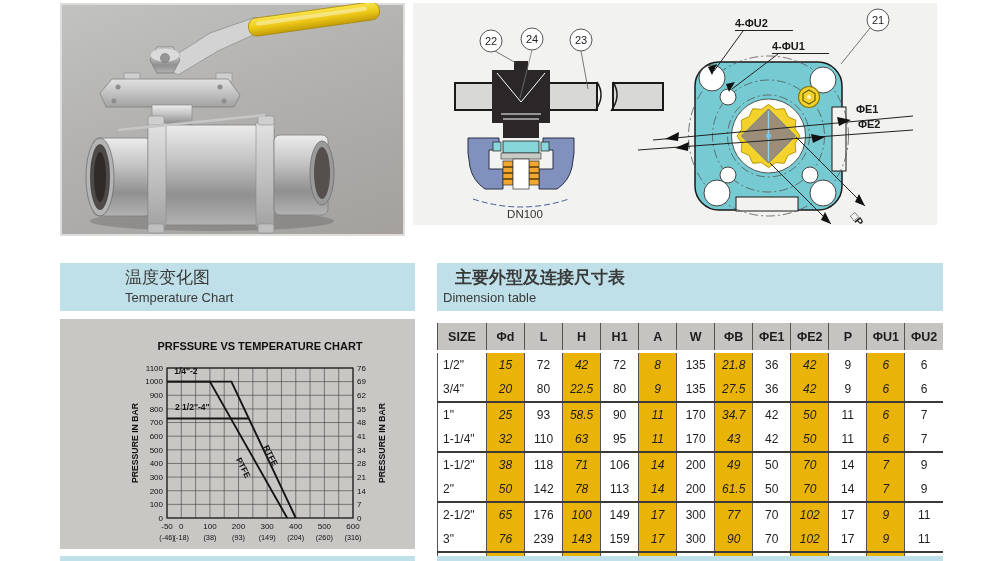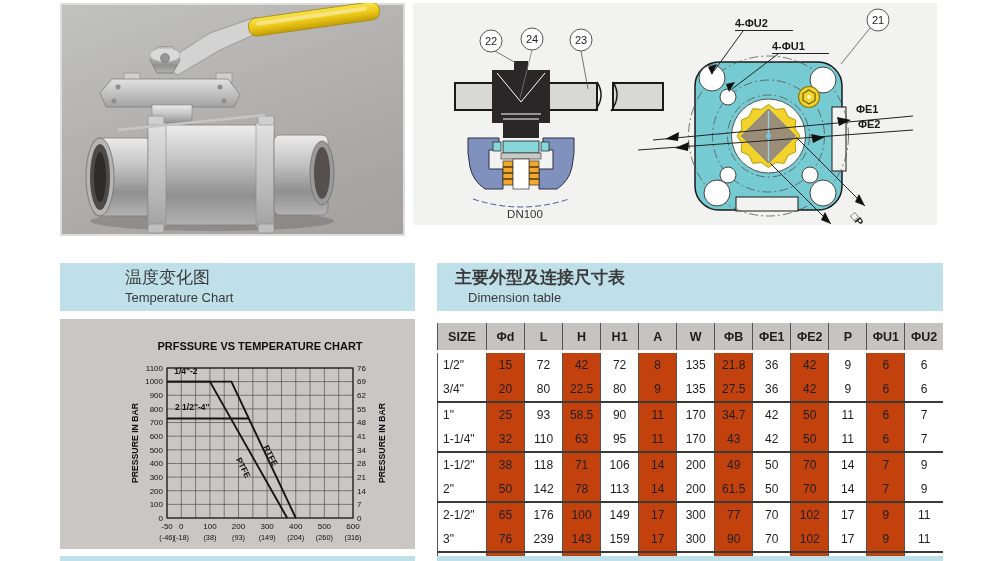--- a/index.html
+++ b/index.html
@@ -9,32 +9,32 @@
   #photo-panel{left:60px;top:3px;width:345px;height:233px;background:linear-gradient(160deg,#c2c2c0 0%,#b2b1af 45%,#a3a09d 100%);box-shadow:inset 0 0 0 2px #dedddb;}
   
   #diagram-panel{left:413px;top:3px;width:524px;height:222px;background:#f2f2f0;}
   
   .sec-header{height:48px;background:#bfe0e8;color:#3a3a3a;}
   #hdr-left{left:60px;top:263px;width:355px;}
   #hdr-left .zh{padding:4px 8px 0 65px;}
   #hdr-left .en{padding-left:65px;}
   #hdr-right{left:437px;top:263px;width:506px;}
   #hdr-right .zh{padding:4px 0 0 18px;font-weight:bold;}
-  #hdr-right .en{padding-left:31px;}
+  #hdr-right .en{padding-left:6px;}
   .zh{font-size:17px;font-weight:500;line-height:22px;}
   .en{font-size:13px;line-height:18px;}
   
   #chart-panel{left:60px;top:319px;width:355px;height:230px;background:#c9c7c4;}
   
   #table-wrap{left:437px;top:323px;width:506px;}
   #dim-table{border-collapse:collapse;table-layout:fixed;width:506px;color:#1e1e1e;}
   #dim-table th{background:#c6c4c1;font-weight:bold;font-size:12.5px;height:25px;border-left:1px solid #55534f;border-bottom:3px solid #ffffff;font-family:"Liberation Sans",sans-serif;text-align:center;}
   #dim-table th:first-child{width:46px;}
   #dim-table td{height:22px;font-size:12px;text-align:center;border-left:1px solid #55534f;}
-  #dim-table td.sh{background:#c2410c;}
+  #dim-table td.sh{background:#eab308;font-style:italic;}
   #dim-table td.size{text-align:left;padding-left:5px;background:#ffffff;}
   #dim-table tbody tr.gs td, #dim-table tbody tr:first-child td{border-top:2px solid #3a3a37;}
   #dim-table tbody tr:last-child td{border-bottom:2px solid #3a3a37;}
   
   .strip{top:556px;height:5px;background:#bfe0e8;}
   #strip-left{left:60px;width:355px;}
   #strip-right{left:437px;width:506px;}
   svg text{font-family:"Liberation Sans",sans-serif;}
 </style>
 </head>

